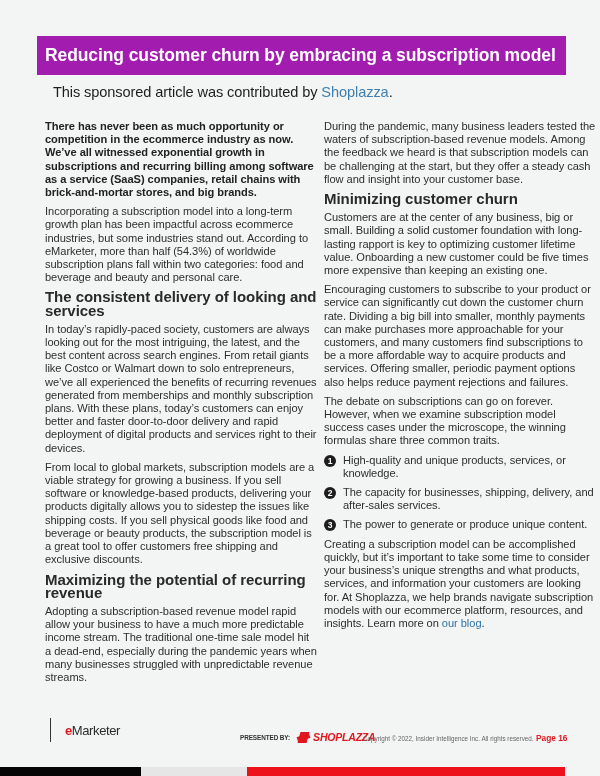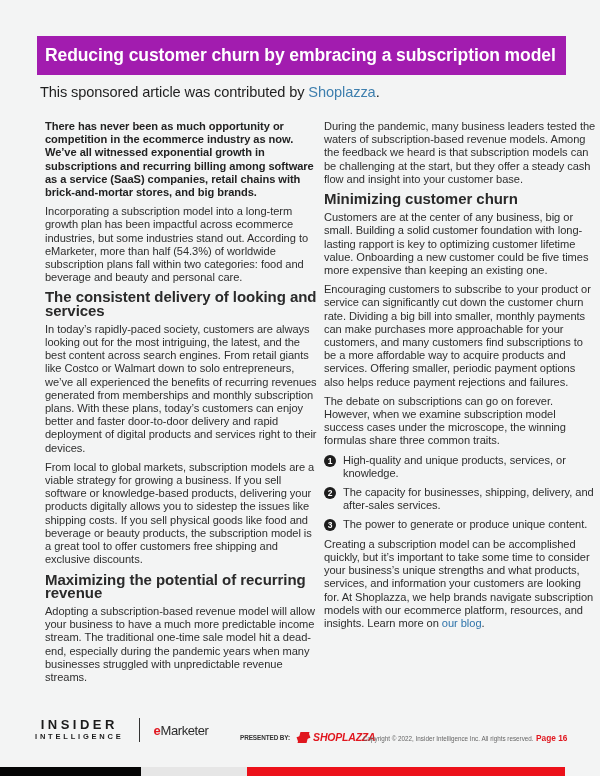--- a/index.html
+++ b/index.html
@@ -14,21 +14,21 @@
     position: absolute; left: 37px; top: 36px; width: 529px; height: 39px;
     background: #a21caf;
     box-sizing: border-box; padding-left: 8px;
     display: flex; align-items: center;
   }
   .title-bar h1 {
     margin: 0; font-size: 17.5px; font-weight: bold; color: #ffffff;
     letter-spacing: -0.1px;
   }
   .sponsor-line {
-    position: absolute; left: 40px; top: 84px;
+    position: absolute; left: 53px; top: 84px;
     font-size: 14.6px; color: #1e1e1e; letter-spacing: -0.1px;
   }
   .sponsor-line a { color: #3e7fae; text-decoration: none; }
   .col {
     position: absolute; top: 120px; width: 272px;
     font-size: 11.1px; line-height: 13.2px; color: #2e2e2e;
     letter-spacing: -0.05px;
   }
   .col.left { left: 45px; }
   .col.right { left: 324px; top: 120px; }
@@ -100,21 +100,21 @@
   <span>This sponsored article was contributed by </span><a>Shoplazza</a><span>.</span>
 </div>
 
 <div class="col left">
   <p class="lead">There has never been as much opportunity or competition in the ecommerce industry as now. We’ve all witnessed exponential growth in subscriptions and recurring billing among software as a service (SaaS) companies, retail chains with brick-and-mortar stores, and big brands.</p>
   <p>Incorporating a subscription model into a long-term growth plan has been impactful across ecommerce industries, but some industries stand out. According to eMarketer, more than half (54.3%) of worldwide subscription plans fall within two categories: food and beverage and beauty and personal care.</p>
   <h3>The consistent delivery of looking and services</h3>
   <p>In today’s rapidly-paced society, customers are always looking out for the most intriguing, the latest, and the best content across search engines. From retail giants like Costco or Walmart down to solo entrepreneurs, we’ve all experienced the benefits of recurring revenues generated from memberships and monthly subscription plans. With these plans, today’s customers can enjoy better and faster door-to-door delivery and rapid deployment of digital products and services right to their devices.</p>
   <p>From local to global markets, subscription models are a viable strategy for growing a business. If you sell software or knowledge-based products, delivering your products digitally allows you to sidestep the issues like shipping costs. If you sell physical goods like food and beverage or beauty products, the subscription model is a great tool to offer customers free shipping and exclusive discounts.</p>
   <h3>Maximizing the potential of recurring revenue</h3>
-  <p>Adopting a subscription-based revenue model will allow your business to have a much more predictable income stream. The traditional one-time sale model hit a dead-end, especially during the pandemic years when many businesses struggled with unpredictable revenue streams.</p>
+  <p>Adopting a subscription-based revenue model rapid allow your business to have a much more predictable income stream. The traditional one-time sale model hit a dead-end, especially during the pandemic years when many businesses struggled with unpredictable revenue streams.</p>
 </div>
 
 <div class="col right">
   <p>During the pandemic, many business leaders tested the waters of subscription-based revenue models. Among the feedback we heard is that subscription models can be challenging at the start, but they offer a steady cash flow and insight into your customer base.</p>
   <h3>Minimizing customer churn</h3>
   <p>Customers are at the center of any business, big or small. Building a solid customer foundation with long-lasting rapport is key to optimizing customer lifetime value. Onboarding a new customer could be five times more expensive than keeping an existing one.</p>
   <p>Encouraging customers to subscribe to your product or service can significantly cut down the customer churn rate. Dividing a big bill into smaller, monthly payments can make purchases more approachable for your customers, and many customers find subscriptions to be a more affordable way to acquire products and services. Offering smaller, periodic payment options also helps reduce payment rejections and failures.</p>
   <p>The debate on subscriptions can go on forever. However, when we examine subscription model success cases under the microscope, the winning formulas share three common traits.</p>
   <ul class="traits">
     <li>
@@ -127,24 +127,20 @@
     </li>
     <li>
       <span class="num">3</span>
       <span>The power to generate or produce unique content.</span>
     </li>
   </ul>
   <p><span>Creating a subscription model can be accomplished quickly, but it’s important to take some time to consider your business’s unique strengths and what products, services, and information your customers are looking for. At Shoplazza, we help brands navigate subscription models with our ecommerce platform, resources, and insights. Learn more on </span><a class="blog">our blog</a><span>.</span></p>
 </div>
 
 <div class="footer-logos">
-  <div class="ii-logo">
-    <div class="l1">INSIDER</div>
-    <div class="l2">INTELLIGENCE</div>
-  </div>
   <div class="divider"></div>
   <div class="emarketer"><span class="e">e</span><span>Marketer</span></div>
 </div>
 
 <div class="presented">
   <span class="lbl">PRESENTED BY:</span>
   <span class="shoplazza">
     <span class="mark"></span>
     <span>SHOPLAZZA</span>
   </span>

